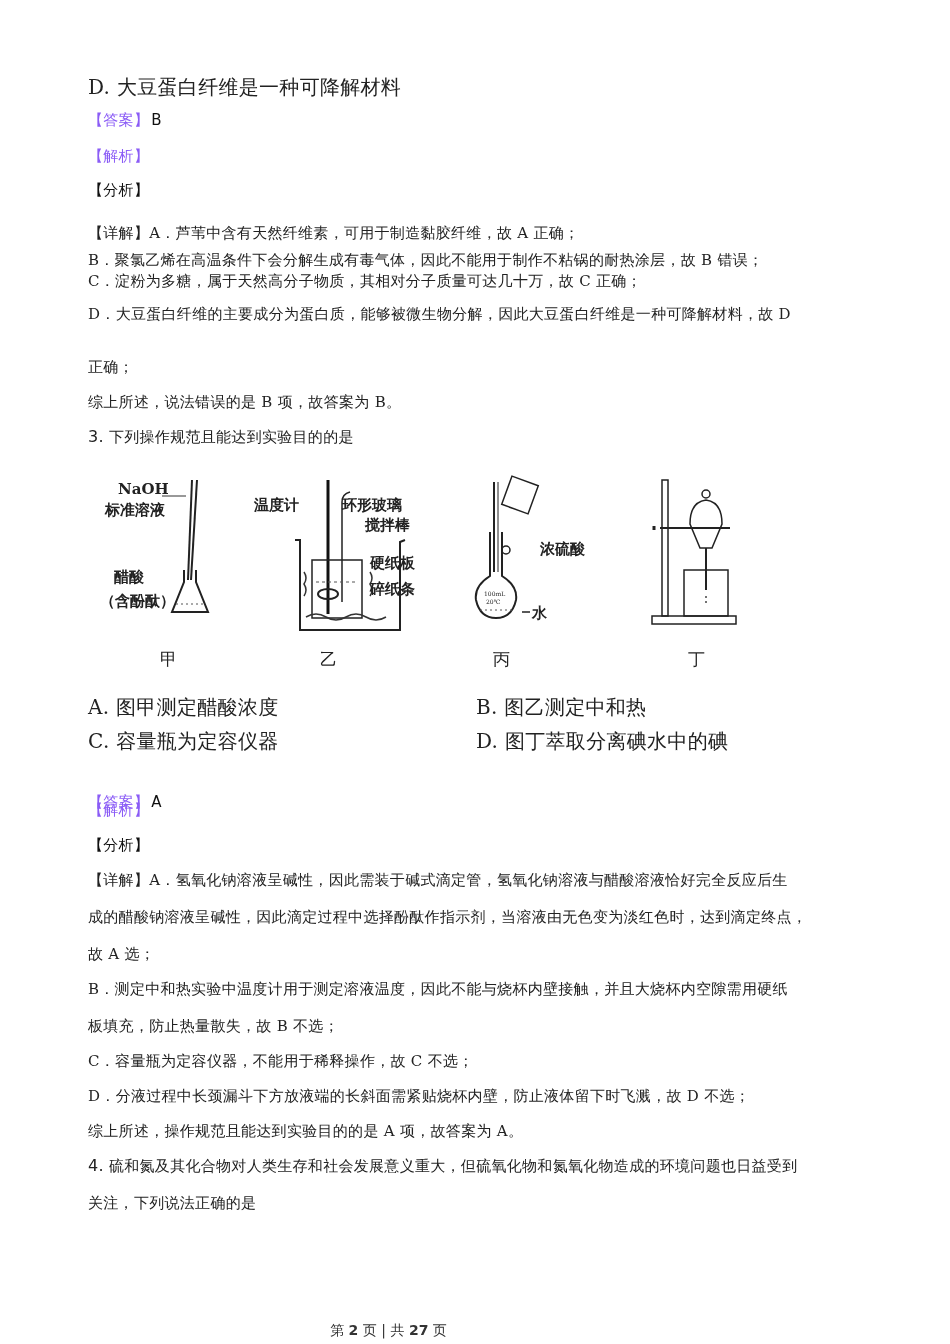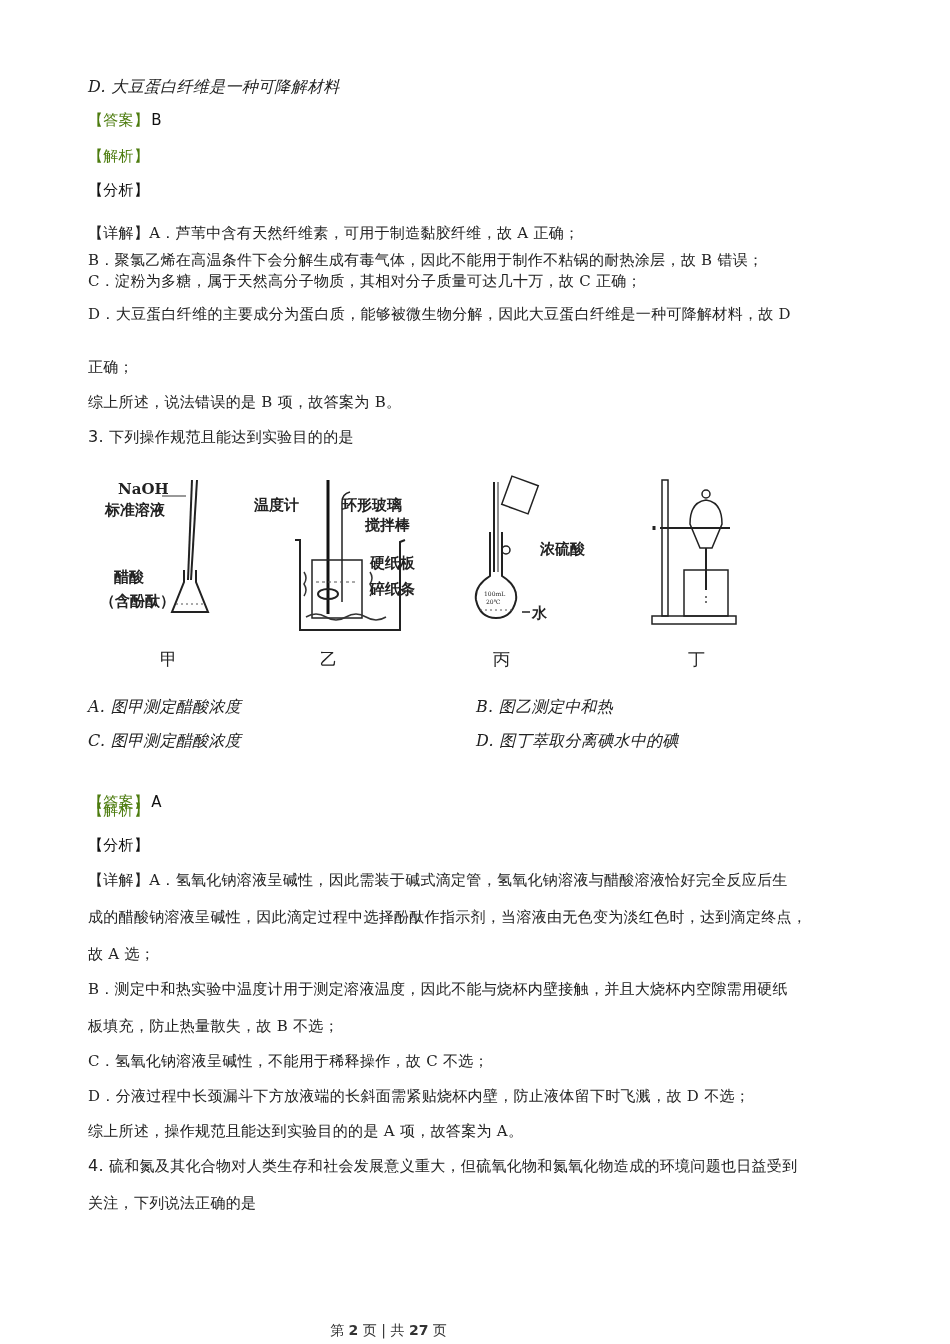--- a/index.html
+++ b/index.html
@@ -1,20 +1,20 @@
 <!DOCTYPE html>
 <html><head>
 <meta charset="utf-8">
 <style>
   html, body { margin: 0; padding: 0; background: #ffffff; }
   body { width: 950px; height: 1344px; position: relative; overflow: hidden;
          font-family: "DejaVu Serif", "Liberation Serif", serif; color: #222; }
   .line { position: absolute; left: 88px; font-size: 15px; line-height: 20px; white-space: nowrap; letter-spacing: 0.3px; }
-  .opt-small { font-size: 16px; font-style: italic; }
-  .tag-blue { color: #4d7c0f; }
+  .opt-small { font-size: 20px; }
+  .tag-blue { color: #8b5cf6; }
   .tag-black { color: #111; text-align: center; }
   .ans-val { font-family: "DejaVu Sans", "Liberation Sans", sans-serif; color: #111; margin-left: 2px; }
   .qnum { font-family: "DejaVu Sans", "Liberation Sans", sans-serif; font-size: 16px; }
   .fig { position: absolute; top: 472px; }
   .fig svg { display: block; }
   .fig-caption { position: absolute; font-size: 17px; font-family: "DejaVu Sans", "Liberation Sans", sans-serif; color: #222; }
   .footer { position: absolute; top: 1322px; left: 0; width: 777px; text-align: center; font-size: 14px;
             font-family: "DejaVu Sans", "Liberation Sans", sans-serif; color: #333; }
   .footer b { font-weight: bold; }
   .lbl { font-family: "DejaVu Serif", "Liberation Serif", serif; font-size: 15px; fill: #222; font-weight: bold; }
@@ -104,37 +104,37 @@
     <path d="M40 52 Q40 30 56 28 Q72 30 72 52 L62 76 L50 76 Z" fill="none" stroke="#222" stroke-width="1.5"></path>
     <line x1="56" y1="76" x2="56" y2="118" stroke="#222" stroke-width="2"></line>
     <rect x="34" y="98" width="44" height="46" fill="none" stroke="#222" stroke-width="1.5"></rect>
     <line x1="56" y1="124" x2="56" y2="134" stroke="#444" stroke-width="1.5" stroke-dasharray="2,3"></line>
   </svg>
 </div>
 <div class="fig-caption" style="left:688px;top:648px">丁</div>
 
 <div class="line opt-small" style="top:697px">A.  图甲测定醋酸浓度</div>
 <div class="line opt-small" style="top:697px;left:476px">B.  图乙测定中和热</div>
-<div class="line opt-small" style="top:731px">C.  图甲测定醋酸浓度</div>
+<div class="line opt-small" style="top:731px">C.  容量瓶为定容仪器</div>
 <div class="line opt-small" style="top:731px;left:476px">D.  图丁萃取分离碘水中的碘</div>
 
 <div class="line" style="top:792px">
   <span class="tag-blue">【答案】</span><span class="ans-val">A</span>
 </div>
 <div class="line tag-blue" style="top:800px">【解析】</div>
 <div class="line tag-black" style="top:835px">【分析】</div>
 
 <div class="line" style="top:870px">
   <span>【详解】</span><span>A．氢氧化钠溶液呈碱性，因此需装于碱式滴定管，氢氧化钠溶液与醋酸溶液恰好完全反应后生</span>
 </div>
 <div class="line" style="top:907px">成的醋酸钠溶液呈碱性，因此滴定过程中选择酚酞作指示剂，当溶液由无色变为淡红色时，达到滴定终点，</div>
 <div class="line" style="top:944px">故 A 选；</div>
 <div class="line" style="top:979px">B．测定中和热实验中温度计用于测定溶液温度，因此不能与烧杯内壁接触，并且大烧杯内空隙需用硬纸</div>
 <div class="line" style="top:1016px">板填充，防止热量散失，故 B 不选；</div>
-<div class="line" style="top:1051px">C．氢氧化钠溶液呈碱性，不能用于稀释操作，故 C 不选；</div>
+<div class="line" style="top:1051px">C．容量瓶为定容仪器，不能用于稀释操作，故 C 不选；</div>
 <div class="line" style="top:1086px">D．分液过程中长颈漏斗下方放液端的长斜面需紧贴烧杯内壁，防止液体留下时飞溅，故 D 不选；</div>
 <div class="line" style="top:1121px">综上所述，操作规范且能达到实验目的的是 A 项，故答案为 A。</div>
 
 <div class="line" style="top:1156px">
   <span class="qnum">4.</span>
   <span>硫和氮及其化合物对人类生存和社会发展意义重大，但硫氧化物和氮氧化物造成的环境问题也日益受到</span>
 </div>
 <div class="line" style="top:1193px">关注，下列说法正确的是</div>
 
 <div class="footer">

